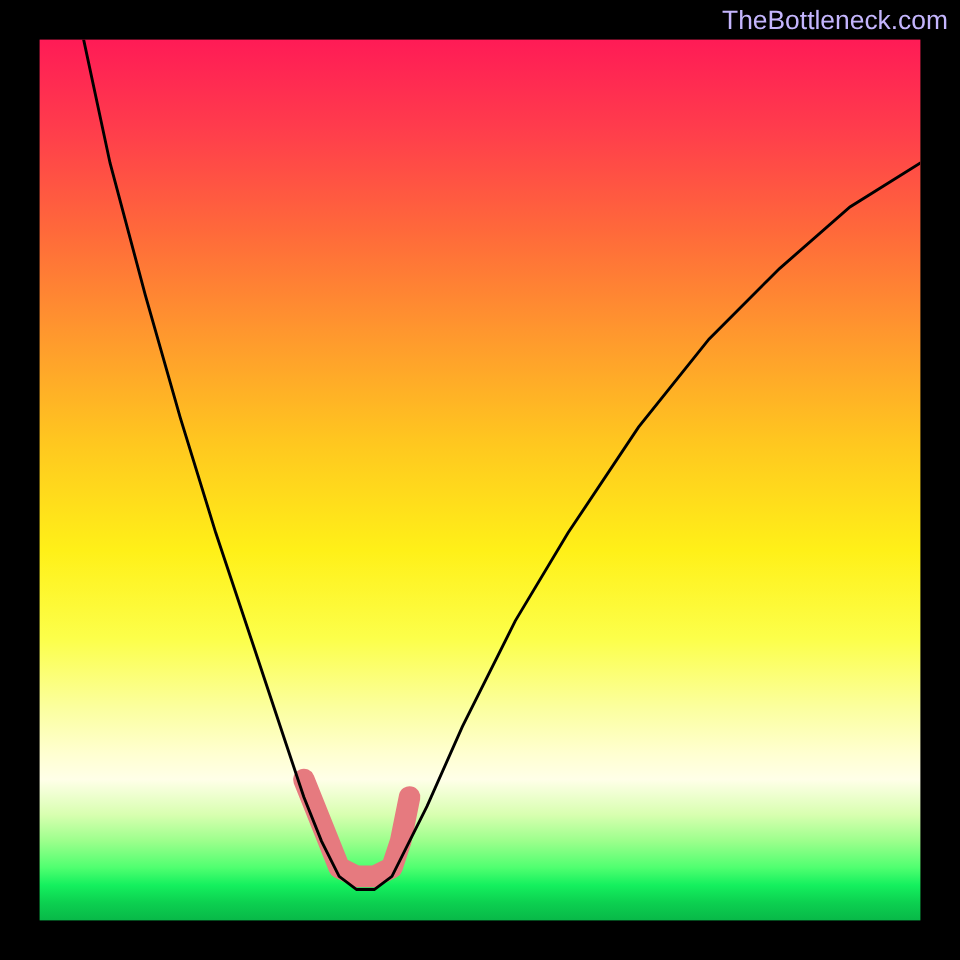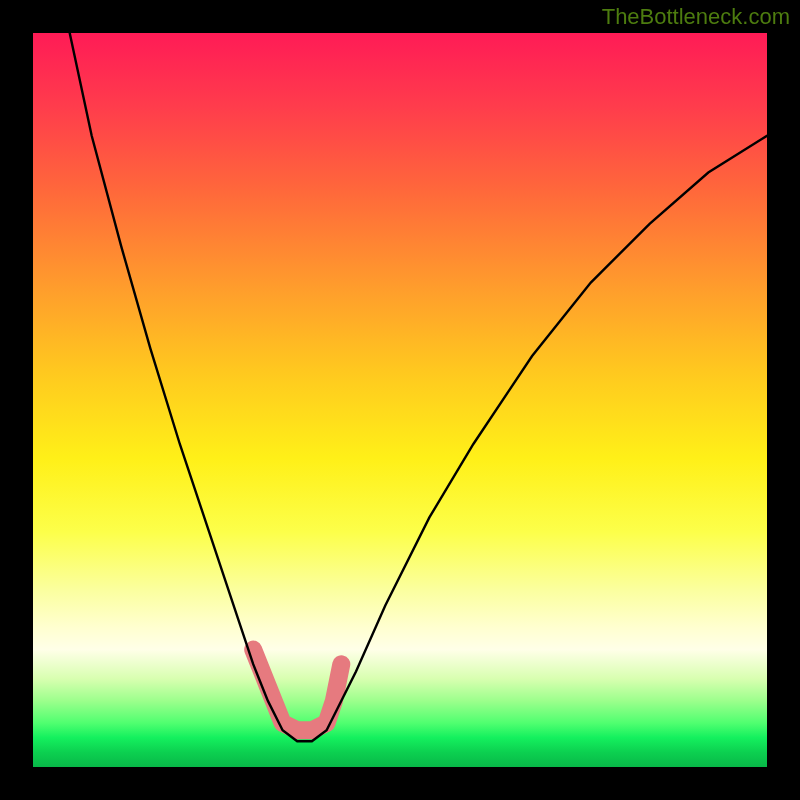--- a/index.html
+++ b/index.html
@@ -8,21 +8,21 @@
     height: 800px;
     background: #000;
     position: relative;
     overflow: hidden;
     font-family: Arial, sans-serif;
   }
   .watermark {
     position: absolute;
     top: 4px;
     right: 10px;
-    color: #4d7c0f;
+    color: #c4b5fd;
     font-size: 22px;
     font-weight: 500;
     z-index: 10;
   }
   .plot-area {
     position: absolute;
     left: 33px;
     top: 33px;
     width: 734px;
     height: 734px;

